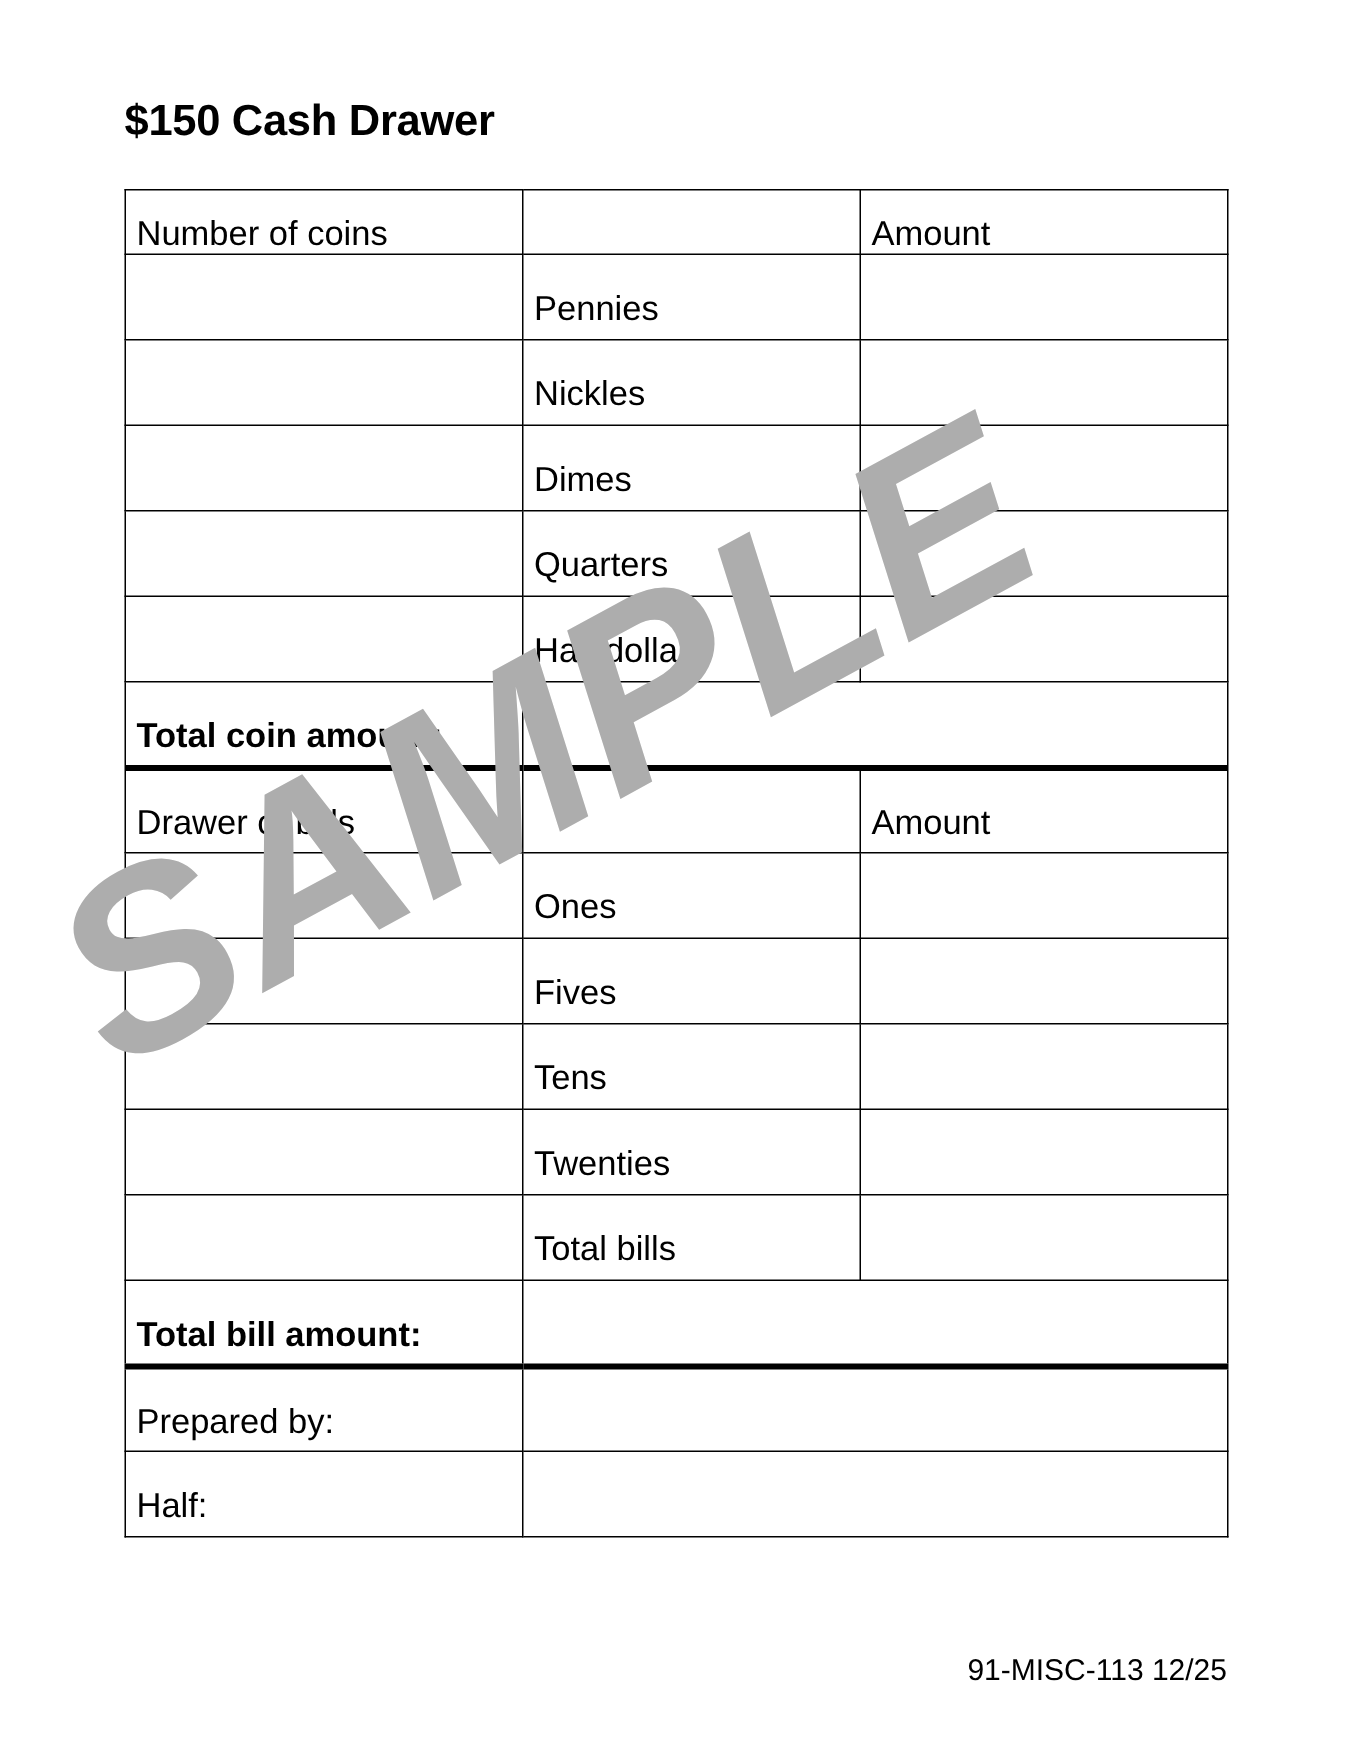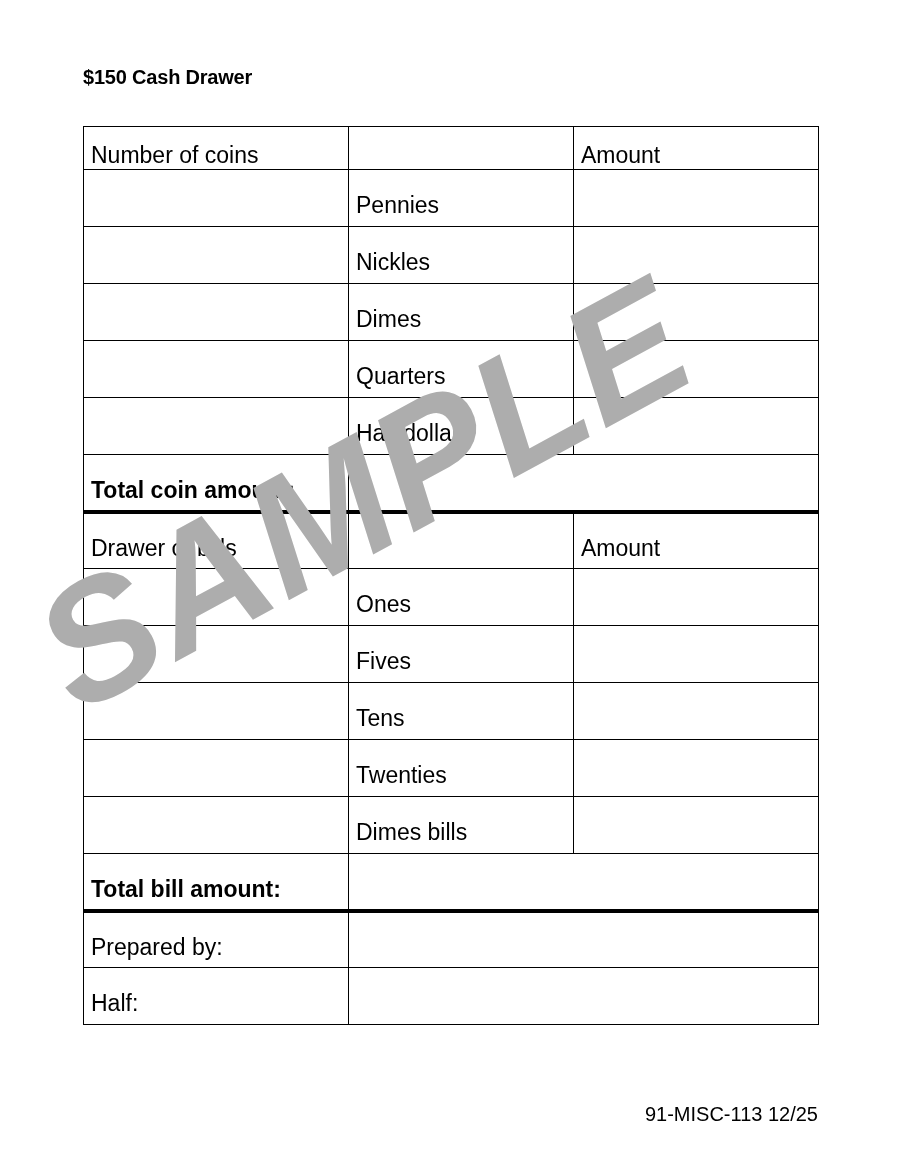--- a/index.html
+++ b/index.html
@@ -23,21 +23,21 @@
     left: 0; top: 0;
     width: 900px;
     height: 1165px;
   }
 
   
   .doc-title {
     position: absolute;
     left: 83px;
     top: 66px;
-    font-size: 20px;
+    font-size: 29px;
     font-weight: bold;
     letter-spacing: -0.2px;
     line-height: 1.1;
     white-space: nowrap;
   }
 
   
   .form-table {
     position: absolute;
     left: 83px;
@@ -184,21 +184,21 @@
         <td>Tens</td>
         <td></td>
       </tr>
       <tr>
         <td></td>
         <td>Twenties</td>
         <td></td>
       </tr>
       <tr>
         <td></td>
-        <td>Dimes bills</td>
+        <td>Total bills</td>
         <td></td>
       </tr>
 
       <tr class="sep-bottom">
         <td class="bold">Total bill amount:</td>
         <td colspan="2"></td>
       </tr>
 
       <tr>
         <td>Prepared by:</td>

